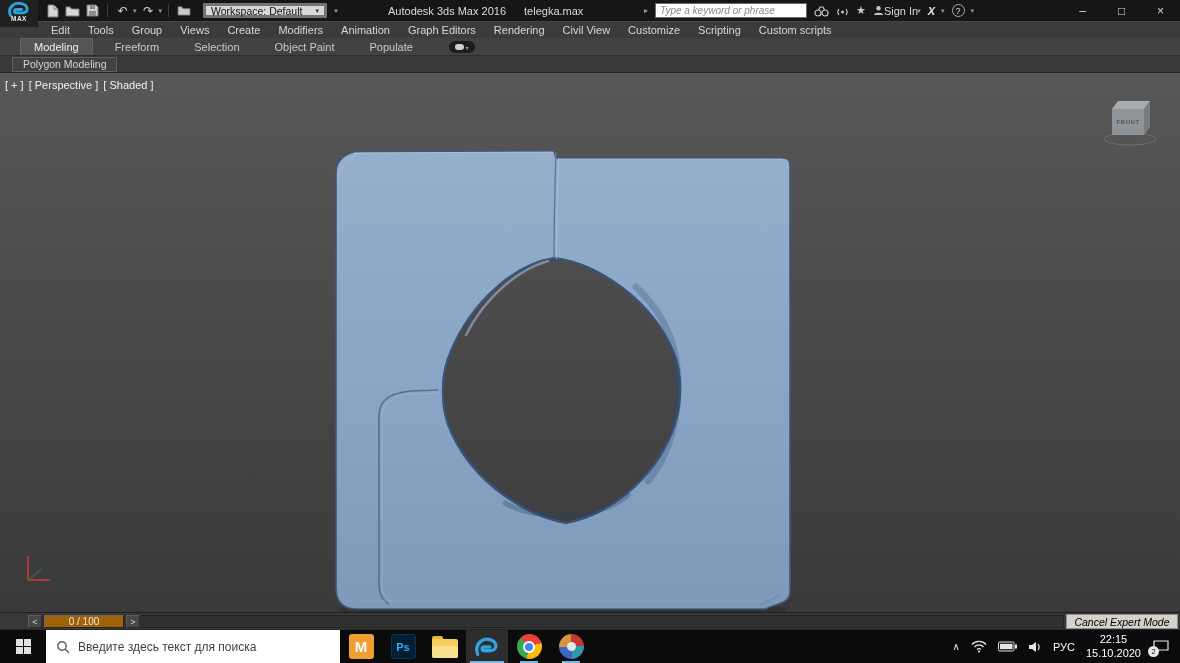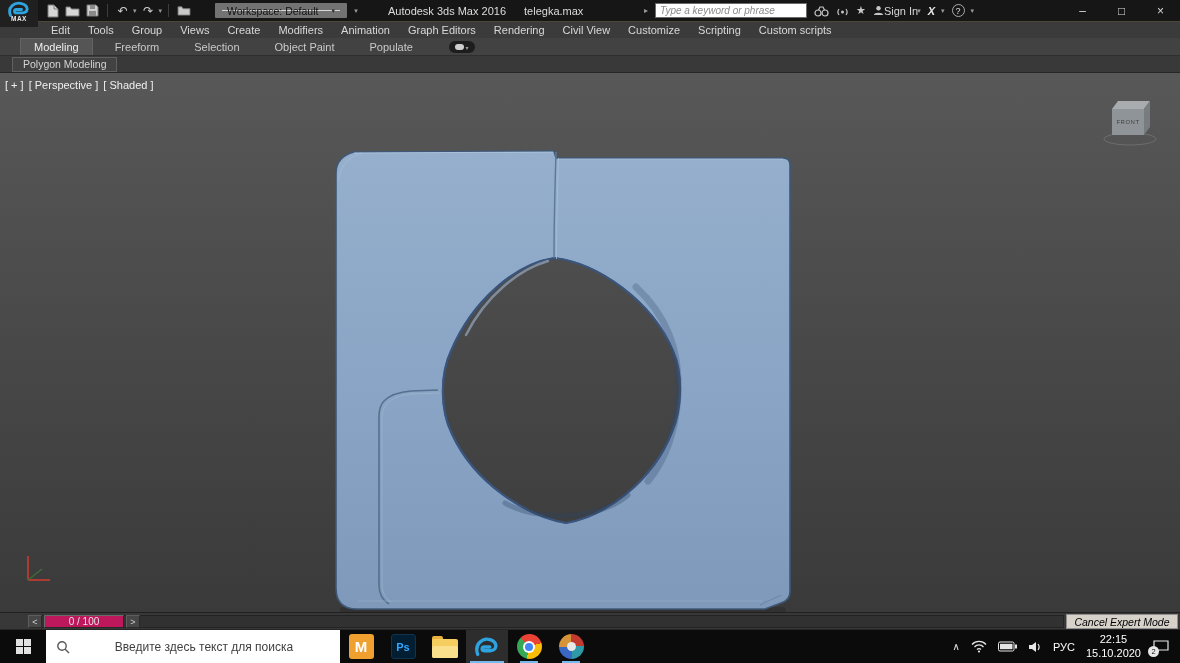--- a/index.html
+++ b/index.html
@@ -11,22 +11,22 @@
   .titlebar { position:absolute; top:0; left:0; right:0; height:21px; background:#161616; }
   .max-logo { position:absolute; top:0; left:0; width:38px; height:27px; background:#202020;
     z-index:6; display:flex; flex-direction:column; align-items:center; justify-content:flex-start; }
   .max-logo svg { margin-top:1px; }
   .max-logo .maxtxt { font-size:6.5px; font-weight:bold; color:#e8e8e8; letter-spacing:.5px; margin-top:-3px; }
   .qat { position:absolute; left:44px; top:0; height:21px; display:flex; align-items:center; gap:3px; }
   .qico { height:17px; min-width:17px; display:flex; align-items:center; justify-content:center;
     color:#cfcfcf; font-size:12px; cursor:default; }
   .qsep { width:1px; height:13px; background:#000; border-right:1px solid #3d3d3d; margin:0 3px; }
   .mini-arrow { font-size:7px; color:#9a9a9a; margin-left:-1px; }
-  .workspace-box { height:15px; background:#d8d8d8; border:7px solid #737373; border-radius:1px;
-    display:flex; align-items:center; padding:0 5px; gap:14px; font-size:10.5px; color:#111; margin-left:20px; }
+  .workspace-box { height:15px; background:#d8d8d8; border:3px solid #737373; border-radius:1px;
+    display:flex; align-items:center; padding:0 5px; gap:14px; font-size:10.5px; color:#111; margin-left:8px; }
   .workspace-box .mini-arrow { color:#333; }
   .ws-flyout { width:13px; height:15px; display:flex; align-items:center; justify-content:center;
     color:#aaa; font-size:7px; }
   .win-title { position:absolute; left:388px; top:0; height:21px; display:flex; align-items:center;
     gap:18px; font-size:11px; color:#dcdcdc; }
   .infocenter { position:absolute; left:644px; top:0; height:21px; display:flex; align-items:center; gap:7px; }
   .infocenter .collapse { color:#9a9a9a; font-size:8px; }
   .ic-search { width:152px; height:15px; background:#fff; border:1px solid #6a6a6a; font-size:10px;
     padding:0 4px; color:#222; outline:none; }
   .ic-search::placeholder { font-style:italic; color:#8a8a8a; }
@@ -72,36 +72,36 @@
   .world-axis { position:absolute; left:20px; bottom:26px; z-index:3; }
 
   
   .timebar { position:absolute; top:612px; left:0; right:0; height:17px; background:#383838;
     border-top:1px solid #202020; }
   .time-track { position:absolute; left:28px; right:116px; top:2px; height:13px; background:#313131;
     border:1px solid #232323; }
   .frame-btn { position:absolute; top:2px; height:13px; background:#474747; border:1px solid #5e5e5e;
     border-bottom-color:#2a2a2a; border-right-color:#2a2a2a; color:#cfcfcf; font-size:9px;
     display:flex; align-items:center; justify-content:center; }
-  .time-handle { position:absolute; left:44px; top:2px; width:80px; height:13px; background:#be185d;
+  .time-handle { position:absolute; left:44px; top:2px; width:80px; height:13px; background:#a16207;
     border:1px solid #6a6a6a; border-bottom-color:#262626; border-right-color:#262626;
     display:flex; align-items:center; justify-content:center; font-size:10px; color:#e6e6e6; }
   .expert-btn { position:absolute; right:2px; top:1px; width:112px; height:15px; background:#d6d2ca;
     border:1px solid #8f8f8f; display:flex; align-items:center; justify-content:center;
     font-size:10.5px; color:#000;font-style:italic; }
 
   
   .taskbar { position:absolute; top:629px; left:0; right:0; height:34px; background:#0b0b0b;
     border-top:1px solid #262626; display:flex; align-items:stretch; }
   .start-btn { width:46px; display:flex; align-items:center; justify-content:center; }
   .win-flag { display:grid; grid-template-columns:7px 7px; grid-template-rows:7px 7px; gap:1px; }
   .win-flag span { background:#e2e2e2; }
   .tb-search { width:294px; background:#fff; display:flex; align-items:center; gap:8px; padding:0 10px; }
   .tb-search input { border:none; outline:none; flex:1; font-size:12px; color:#222; background:transparent;
-    font-family:"Liberation Sans",sans-serif;text-align:center; }
+    font-family:"Liberation Sans",sans-serif; }
   .tb-search input::placeholder { color:#3f3f3f; }
   .task-icon { width:42px; display:flex; align-items:center; justify-content:center; position:relative; }
   .task-icon.running::after { content:""; position:absolute; bottom:0; left:12px; right:12px; height:2px;
     background:#76b9ed; }
   .task-icon.active-app { background:rgba(255,255,255,.14); }
   .task-icon.active-app::after { left:4px; right:4px; }
   .gmail-sq { width:25px; height:25px; border-radius:3px; background:#efa02f; color:#fff; font-weight:bold;
     font-size:15px; display:flex; align-items:center; justify-content:center; }
   .ps-sq { width:25px; height:25px; border-radius:3px; background:#021e33; border:1px solid #10344f;
     color:#31a8ff; font-weight:bold; font-size:11px; display:flex; align-items:center; justify-content:center; }

